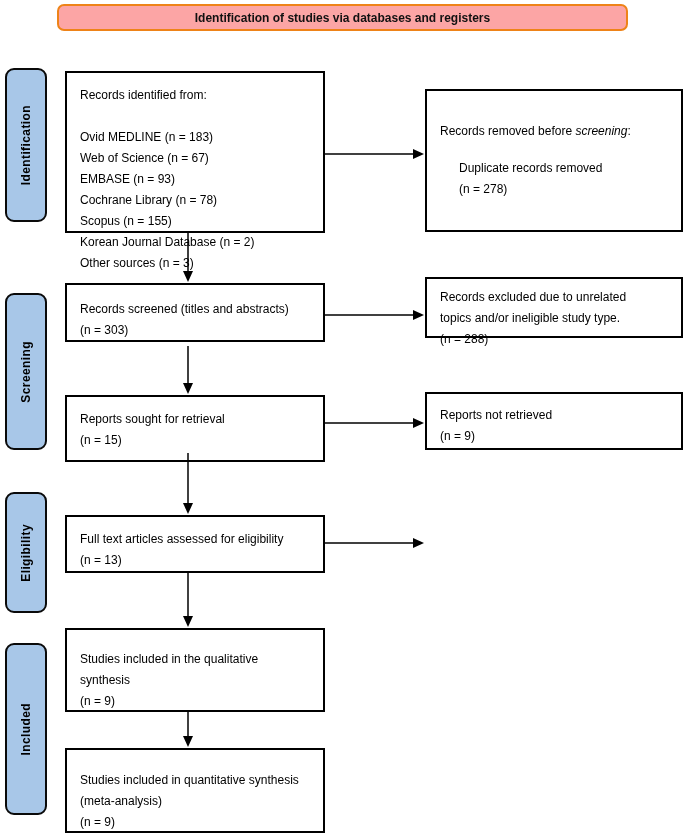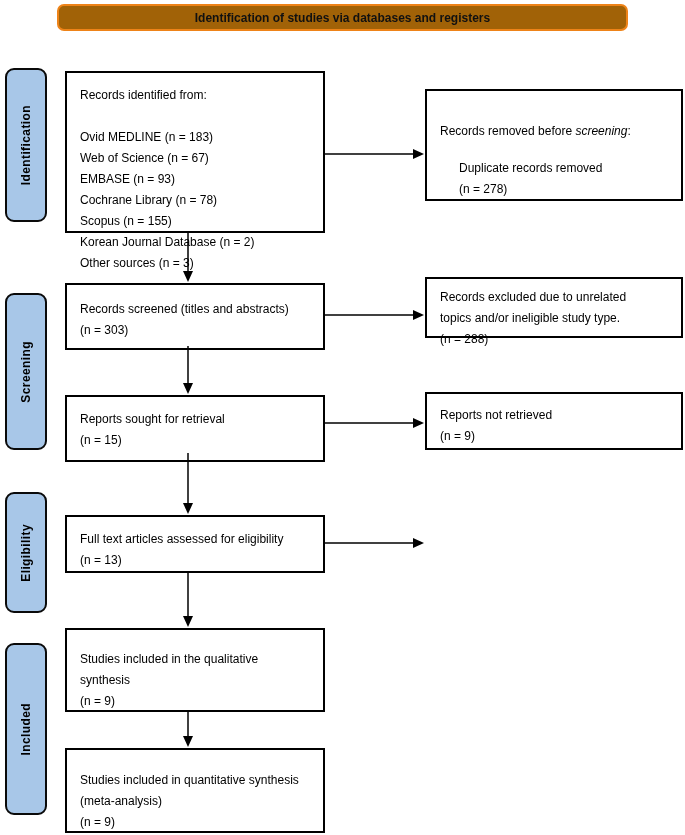--- a/index.html
+++ b/index.html
@@ -3,21 +3,21 @@
 <meta charset="utf-8">
 <style>
   html,body { margin:0; padding:0; background:#fff; }
   .canvas {
     position:relative; width:685px; height:835px; background:#ffffff;
     font-family:"Liberation Sans", sans-serif; font-size:12px; color:#000;
     overflow:hidden;
   }
   .banner {
     position:absolute; left:57px; top:4px; width:571px; height:27px;
-    background:#a16207; border:2px solid #EE8318; border-radius:7px;
+    background:#fca5a5; border:2px solid #EE8318; border-radius:7px;
     box-sizing:border-box; display:flex; align-items:center; justify-content:center;
     font-weight:bold; color:#111;
   }
   .stage {
     position:absolute; left:5px; width:42px;
     background:#A8C7E8; border:2px solid #0a0a0a; border-radius:9px;
     box-sizing:border-box; display:flex; align-items:center; justify-content:center;
     font-weight:bold;
   }
   .stage span { writing-mode:vertical-rl; transform:rotate(180deg); letter-spacing:.4px; }
@@ -29,28 +29,28 @@
   .box {
     position:absolute; background:#fff; border:2px solid #000;
     box-sizing:border-box;
   }
   .txt { white-space:pre-line; line-height:21px; }
   .it  { font-style:italic; }
   .indent { margin-top:16px; padding-left:19px; }
 
   .main-box { left:65px; width:260px; }
   .mb0 { top:71px;  height:162px; padding:12px 10px 0 13px; }
-  .mb1 { top:283px; height:67px;  padding:14px 10px 0 13px; }
+  .mb1 { top:283px; height:59px;  padding:14px 10px 0 13px; }
   .mb2 { top:395px; height:67px;  padding:12px 10px 0 13px; }
   .mb3 { top:515px; height:58px;  padding:12px 22px 0 13px; }
   .mb4 { top:628px; height:84px;  padding:19px 2px 0 13px; }
   .mb5 { top:748px; height:85px;  padding:20px 10px 0 13px; }
 
   .side-box { left:425px; width:258px; }
-  .sb0 { top:89px;  height:112px; padding:30px 12px 0 13px; }
+  .sb0 { top:89px;  height:143px; padding:30px 12px 0 13px; }
   .sb1 { top:277px; height:61px;  padding:8px 12px 0 13px; }
   .sb2 { top:392px; height:58px;  padding:11px 12px 0 13px; }
   .sb3 { top:493px; height:114px; padding:9px 12px 0 13px; }
 
   .arrows { position:absolute; left:0; top:0; width:685px; height:835px; pointer-events:none; }
   .arrows line { stroke:#000; stroke-width:1.5; }
 </style>
 </head>
 <body>
 

